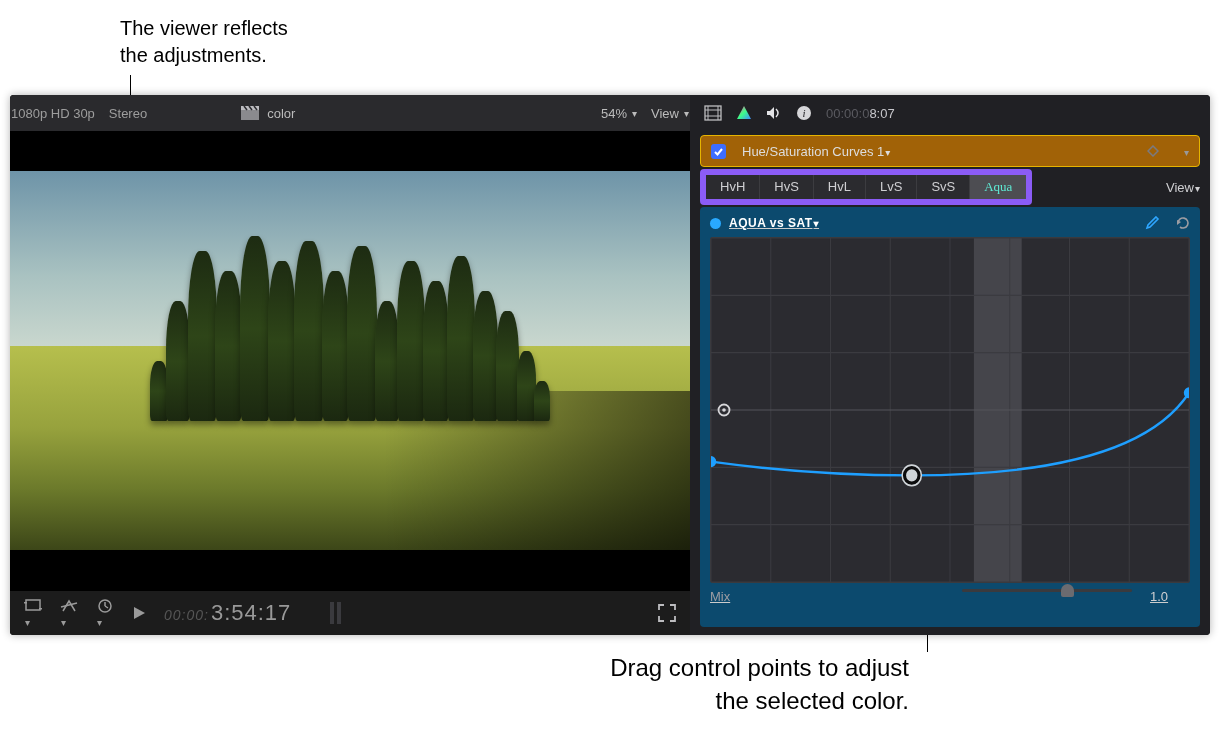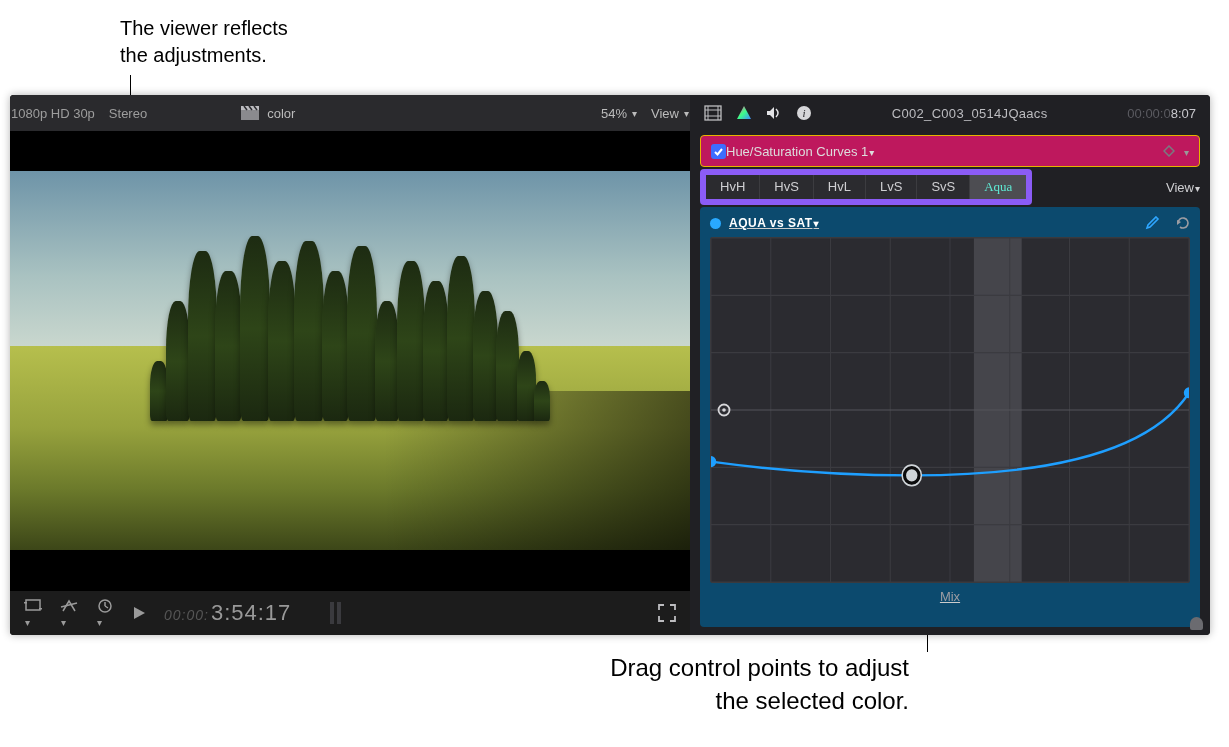--- a/index.html
+++ b/index.html
@@ -140,23 +140,23 @@
   svg { display:block; }
 
   .filter-row {
     margin: 4px 10px 6px 10px;
     height: 30px;
     border:1px solid #e6b400;
     border-radius:4px;
     display:flex;
     align-items:center;
     padding: 0 10px;
-    gap:0;
+    gap:16px;
     font-size:13px;
-    background:#be185d;
+    background:#a16207;
   }
   .filter-row .chk{width:15px;height:15px;border-radius:3px;background:#3d6dff;display:flex;align-items:center;justify-content:center;}
   .filter-row .fn { color:#ddd; cursor:pointer;}
   .filter-row .kf { margin-left:auto; color:#777;}
   .filter-row .menu{color:#999;cursor:pointer;}
 
   .tab-row{
     display:flex;
     align-items:center;
     margin: 0 10px 6px 10px;
@@ -196,21 +196,21 @@
   }
   .grid line{stroke:#3b3b40;stroke-width:1;}
   .grid .mid{stroke:#55555a;}
   .highlight-band{fill:#45454b;}
   .curve-path { stroke:#1e9fff; stroke-width:2.2; fill:none; }
   .pt { fill:#1e9fff; }
   .pt-sel { fill:#cfd4d8; stroke:#0b0b0c; stroke-width:3;}
   .ring { stroke:#cfd4d8; fill:none; stroke-width:2;}
   .reset-pt { stroke:#d0d0d0; fill:none; stroke-width:2;}
 
-  .mix-row { display:flex; align-items:center; gap:18px; height:30px; color:#9c9ca2; font-size:13px; padding-top:6px;flex-direction:column;}
+  .mix-row { display:flex; gap:18px; height:30px; color:#9c9ca2; font-size:13px; padding-top:6px;}
   .mix-row .track{ flex:0 0 170px; height:3px; margin-left:auto; background:#3a3a3e; position:relative; border-radius:2px;}
   .mix-row .thumb{ position:absolute; top:-5px; left:58%; width:13px; height:13px; background:#6b6b70; border-radius:2px 2px 50% 50%; transform:rotate(180deg); }
   .mix-row .val{ width:40px; text-align:left; color:#cfcfd2;}
 </style>
 </head>
 <body>
 
 <div class="ann-top">The viewer reflects<br>the adjustments.</div>
 <div class="leader-top"></div>
 <div class="ann-bottom">Drag control points to adjust<br>the selected color.</div>
@@ -340,21 +340,20 @@
             <path d="M1,5 L4,5 L8,1 L8,13 L4,9 L1,9 Z" fill="#e2e2e5"></path>
             <path d="M10,3 Q14,7 10,11" fill="none" stroke="#e2e2e5" stroke-width="1.5"></path>
           </svg>
       </span>
       <span>
         <svg width="16" height="16">
             <circle cx="8" cy="8" r="7" fill="#d6d6d9"></circle>
             <text x="8" y="12" text-anchor="middle" font-size="11" font-style="italic" fill="#202024" font-family="Georgia">i</text>
           </svg>
       </span>
-      <span class="clipname">C002_C003_0514JQaacs</span>
       <span class="timecode"><span style="color:#5a5a60">00:00:0</span><span class="ff">8:07</span></span>
     </div>
 
     <div class="filter-row">
       <span class="chk">
         <svg width="11" height="11">
             <path d="M2,6 L4.5,8.5 L9,3" stroke="#fff" stroke-width="2" fill="none"></path>
           </svg>
       </span>
       <span class="fn chev">Hue/Saturation Curves 1</span>

